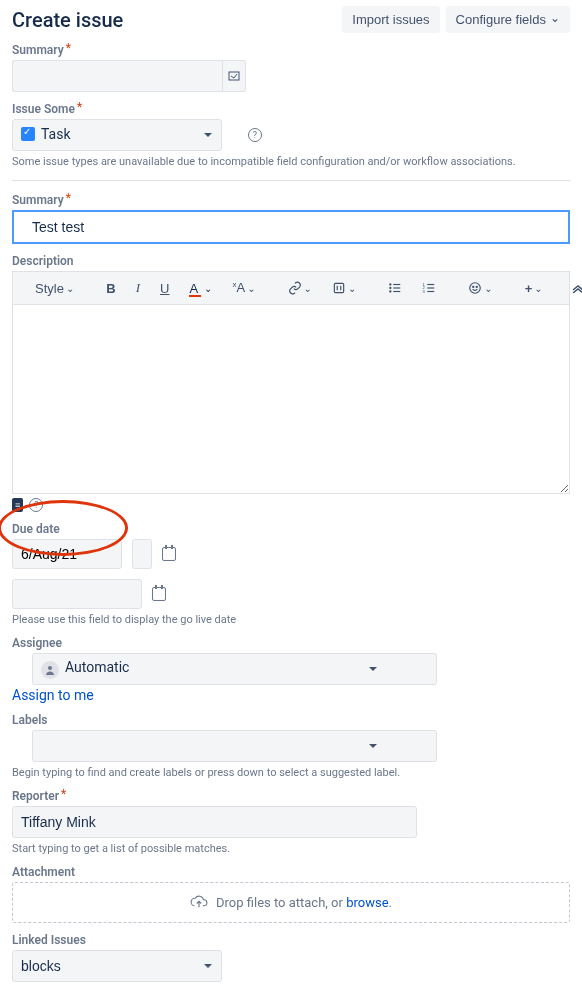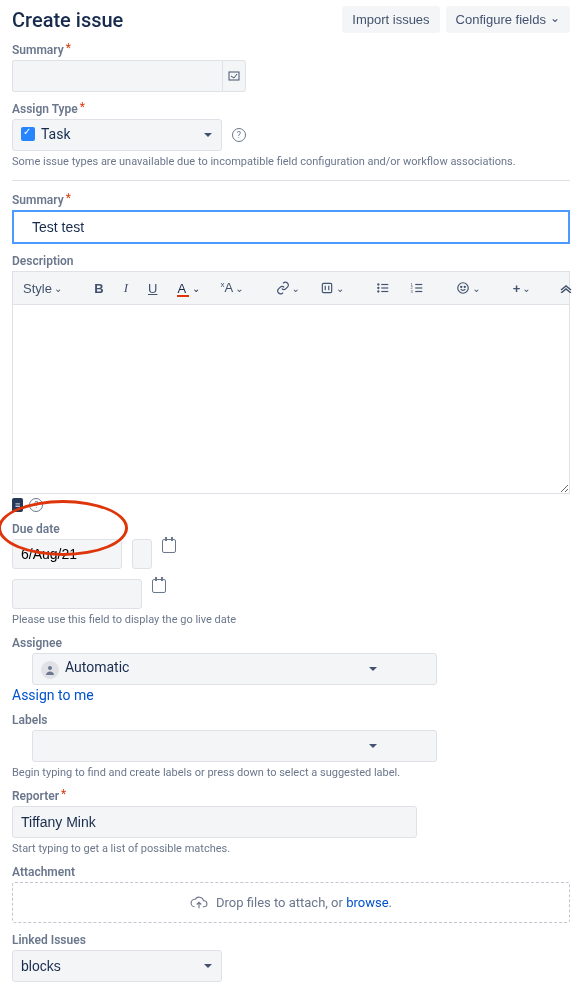--- a/index.html
+++ b/index.html
@@ -81,21 +81,21 @@
     padding: 6px 18px;
     font-size: 14px;
     color: #172B4D;
   }
   .rte-toolbar {
     border: 1px solid #DFE1E6;
     border-bottom: none;
     background: #F4F5F7;
     display: flex;
     align-items: center;
-    padding: 3px 4px;
+    padding: 3px 16px;
     gap: 8px;
   }
   .tb-btn {
     background: transparent;
     border: none;
     color: #42526E;
     font-size: 13px;
     padding: 4px 6px;
     cursor: pointer;
     border-radius: 3px;
@@ -124,21 +124,21 @@
     color: #EBECF0;
     font-size: 9px;
     padding: 2px 3px;
     border-radius: 2px;
   }
   .help-circ {
     width: 14px; height: 14px; border: 1px solid #6B778C; border-radius: 50%;
     display: inline-flex; align-items: center; justify-content: center;
     font-size: 9px; color: #6B778C;
   }
-  .date-row { display: flex; align-items: flex-start; gap: 10px; }
+  .date-row { display: flex; align-items: center; gap: 10px; }
   .date-input {
     width: 110px;
     border: 1px solid #DFE1E6;
     background: #F4F5F7;
     border-radius: 3px;
     height: 30px;
     padding: 4px 8px;
     font-size: 14px;
   }
   .extra-box {
@@ -179,38 +179,37 @@
   .avatar-circ svg { width: 12px; height: 12px; fill: #6B778C; }
   .link-text { color: #0052CC; font-size: 14px; cursor: pointer; display: inline-block; margin-top: 2px; }
   .attach-drop {
     border: 1px dashed #C1C7D0;
     border-radius: 3px;
     padding: 12px;
     text-align: center;
     color: #6B778C;
     font-size: 13px;
     display: flex;
-    align-items: center;
     justify-content: center;
     gap: 8px;
   }
   .attach-drop .browse { color: #0052CC; }
   .cloud-up { width: 18px; height: 14px; }
   .linked-select { width: 210px; }
   .project-input { width: 210px; }
   .project-row { display: flex; align-items: center; gap: 0; }
   .project-row .select { border-right: none; border-top-right-radius: 0; border-bottom-right-radius: 0; }
   .proj-handle {
     width: 24px; height: 32px; border: 1px solid #DFE1E6; background: #F4F5F7;
     display: inline-flex; align-items: center; justify-content: center;
     border-top-right-radius: 3px; border-bottom-right-radius: 3px;
     color: #42526E;
   }
   .dn { font-size: 10px; }
-  .issuetype-row { display: flex; align-items: center; gap: 10px; }
+  .issuetype-row { display: flex; align-items: center; gap: 26px; }
   .issuetype-select { width: 210px; padding-left: 8px; }
 </style>
 </head>
 <body>
 
 <div class="header-row">
   <div class="page-title">Create issue</div>
   <div class="header-buttons">
     <button class="hdr-btn">Import issues</button>
     <button class="hdr-btn chev-down">Configure fields</button>
@@ -224,21 +223,21 @@
     <span class="proj-handle">
       <svg width="12" height="10" viewBox="0 0 12 10">
           <rect x="1" y="1" width="10" height="8" fill="none" stroke="#42526E" stroke-width="1"></rect>
           <path d="M3 5 L6 7 L9 3" fill="none" stroke="#42526E" stroke-width="1"></path>
         </svg>
     </span>
   </div>
 </div>
 
 <div class="field-group">
-  <label class="field-label req">Assign Type</label>
+  <label class="field-label req">Issue Some</label>
   <div class="issuetype-row">
     <div class="select-wrap">
       <div class="select issuetype-select">
         <span class="task-icon"></span><span>Task</span>
       </div>
     </div>
     <span class="help-circ">?</span>
   </div>
   <div class="helper">Some issue types are unavailable due to incompatible field configuration and/or workflow associations.</div>
 </div>

